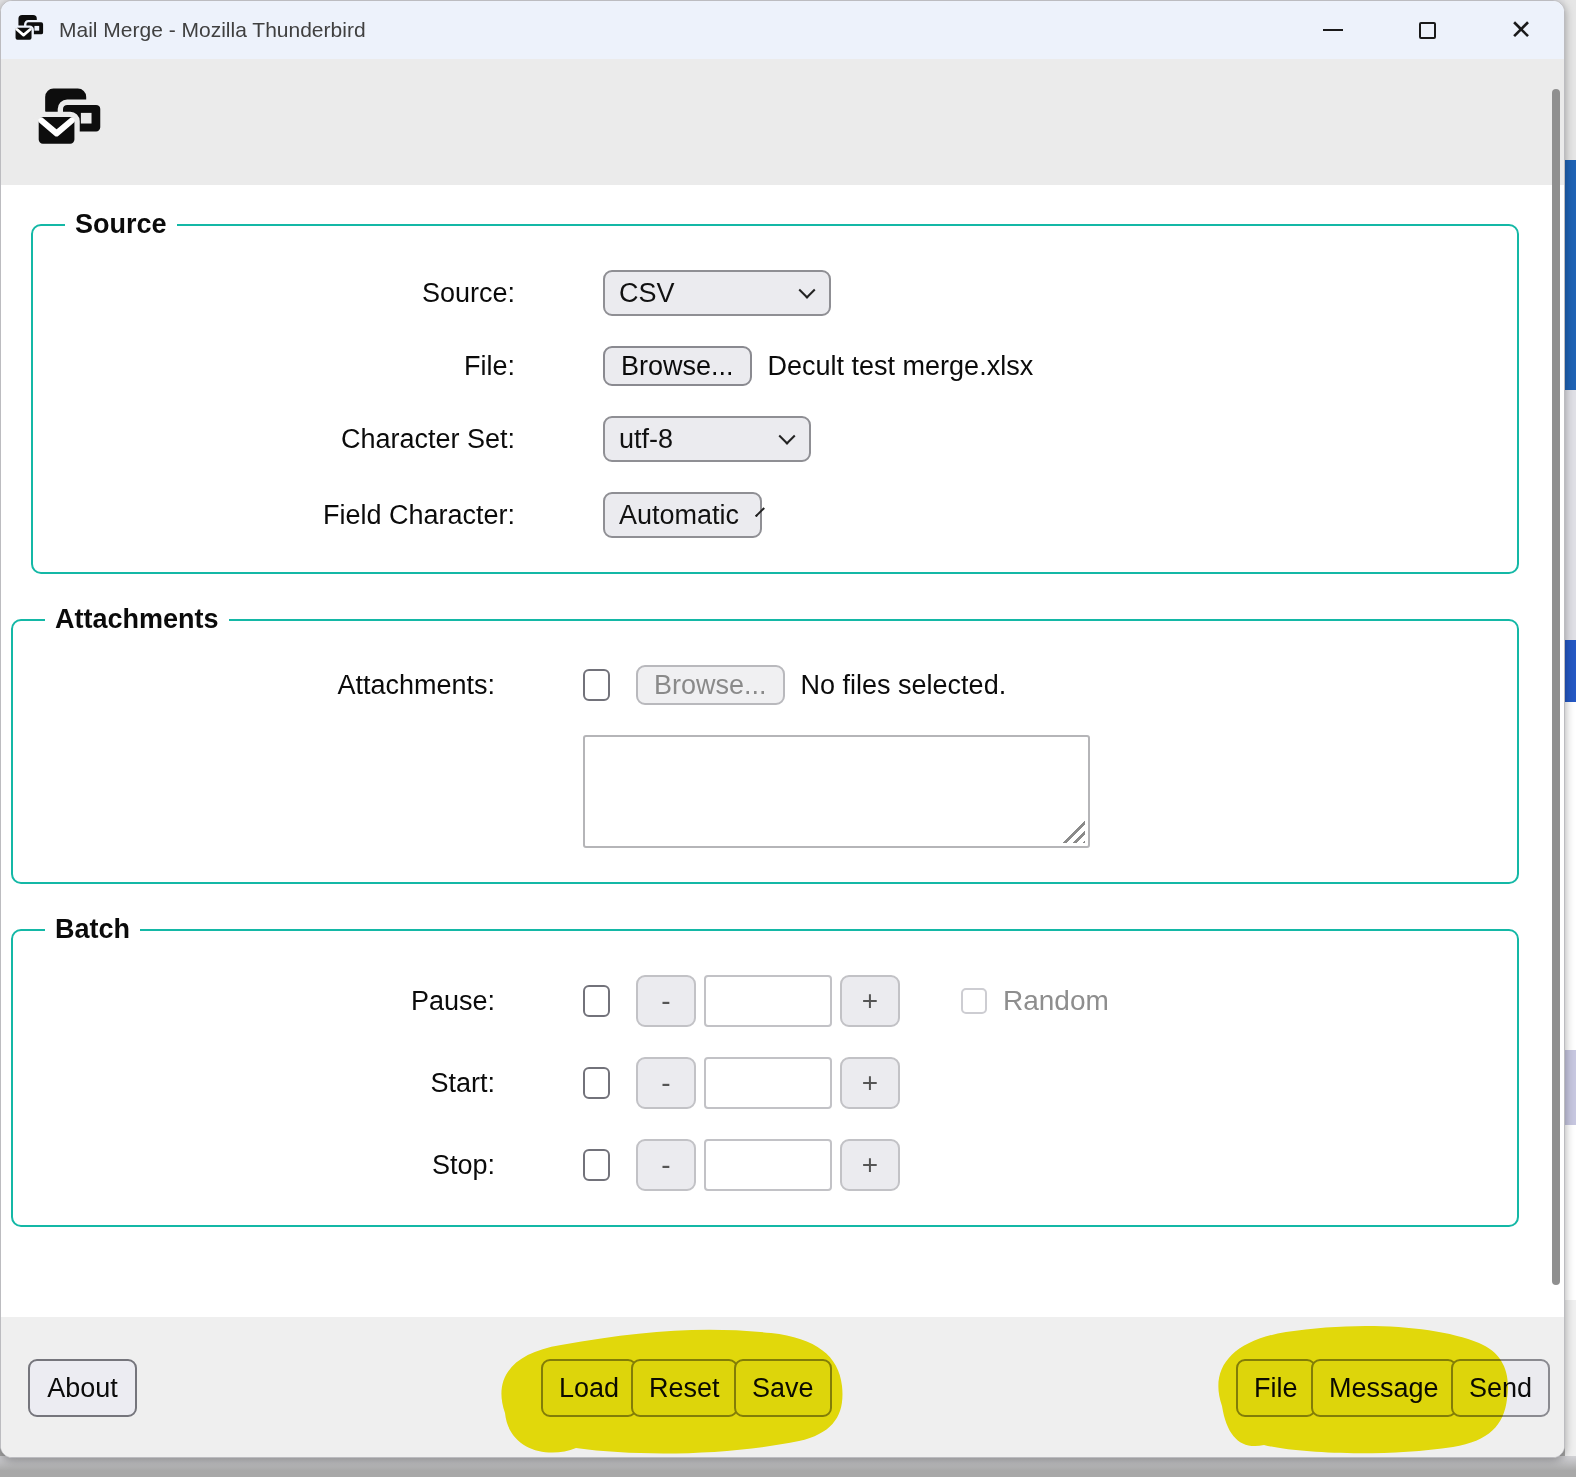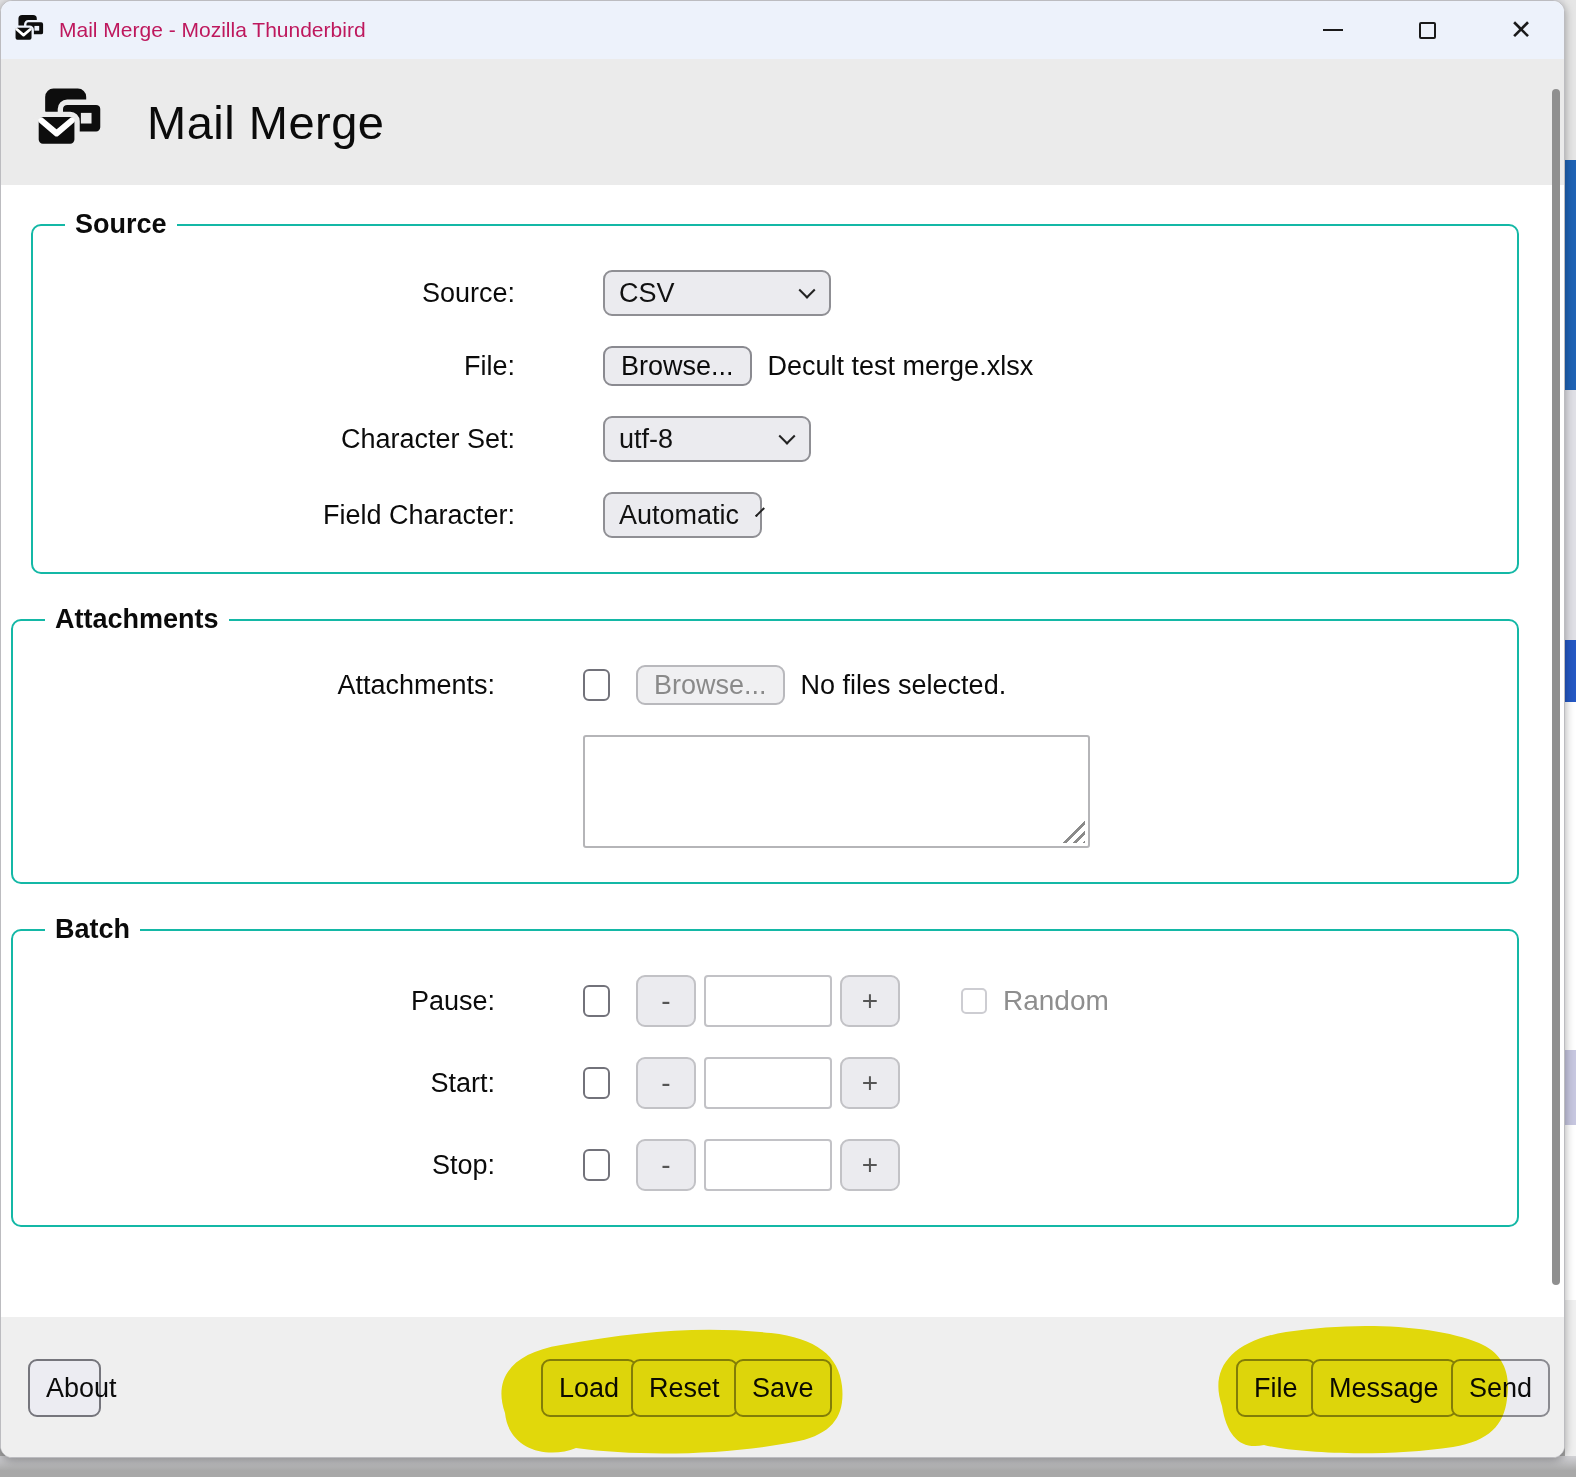--- a/index.html
+++ b/index.html
@@ -23,21 +23,21 @@
   
   .window {
     position:absolute; top:0; left:0; width:1565px; height:1458px;
     background:#fff; border-radius:12px; overflow:hidden;
     box-shadow:0 2px 10px rgba(0,0,0,.35); border:1px solid #bcbcc0;
   }
   .titlebar {
     height:58px; background:#edf2fb; display:flex; align-items:center;
     padding:0 10px 0 12px; position:relative;
   }
-  .titlebar-title { font-size:21px; color:#be185d; margin-left:12px; }
+  .titlebar-title { font-size:21px; color:#404040; margin-left:12px; }
   .win-controls { position:absolute; right:28px; top:0; height:58px; display:flex; align-items:center; gap:64px; }
   .wc { width:30px; height:30px; display:flex; align-items:center; justify-content:center; cursor:default; }
   .wc-min-glyph { width:20px; height:2px; background:#1a1a1a; }
   .wc-max-glyph { width:17px; height:17px; border:2px solid #1a1a1a; border-radius:2px; }
   .wc-close-glyph { font-size:27px; line-height:1; color:#1a1a1a; font-weight:400; }
 
   .headerband { height:126px; background:#ebebeb; display:flex; align-items:center; padding-left:30px; }
   .app-title { font-size:47px; font-weight:400; color:#0b0b0b; margin-left:36px; letter-spacing:.5px; }
 
   .content { background:#fff; padding-top:24px; }
@@ -94,21 +94,21 @@
     font-size:26px; font-family:inherit; padding:0 10px; margin:0 8px;
   }
   .batch-controls { display:flex; align-items:center; gap:0; }
   .batch-cb { margin-right:26px; }
   .random-wrap { display:flex; align-items:center; margin-left:22px; gap:16px; color:#8e8e8e; font-size:28px;padding-left:39px; }
 
   .footer {
     position:absolute; left:0; bottom:0; width:100%; height:140px; background:#efefef;
   }
   .footer .btn { position:absolute; top:42px; height:58px; }
-  .btn-about { left:27px; width:73px; background:#ececf2; border-color:#75757c; }
+  .btn-about { left:27px; width:109px; background:#ececf2; border-color:#75757c; }
   .btn-load { left:540px; } .btn-reset { left:630px; } .btn-save { left:733px; }
   .btn-file { left:1235px; } .btn-message { left:1310px; } .btn-send { left:1450px; }
 
   .highlight-svg { position:absolute; left:0; top:0; width:1565px; height:1458px;
                    mix-blend-mode:multiply; pointer-events:none; }
 
   .scrollbar-thumb {
     position:absolute; right:4px; top:88px; width:8px; height:1196px;
     background:#8f8f8f; border-radius:4px;
   }
@@ -159,21 +159,20 @@
   </div>
 
   <div class="headerband">
     <svg width="80" height="76" viewBox="0 0 100 100">
       <rect x="16" y="6" width="54" height="40" rx="11" fill="#0d0d0d"></rect>
       <rect x="36" y="24" width="56" height="42" rx="9" fill="#0d0d0d" stroke="#ebebeb" stroke-width="7"></rect>
       <rect x="63" y="38" width="14" height="14" fill="#ebebeb"></rect>
       <rect x="4" y="40" width="54" height="42" rx="9" fill="#0d0d0d" stroke="#ebebeb" stroke-width="7"></rect>
       <polyline points="11,48 31,65 51,48" fill="none" stroke="#fff" stroke-width="8" stroke-linecap="round" stroke-linejoin="round"></polyline>
     </svg>
-    <span class="app-title">Mail Merge</span>
   </div>
 
   <div class="content">
 
     <fieldset>
       <legend>Source</legend>
       <div class="frow">
         <span class="flabel">Source:</span>
         <div class="select w-csv">
           <span>CSV</span>

